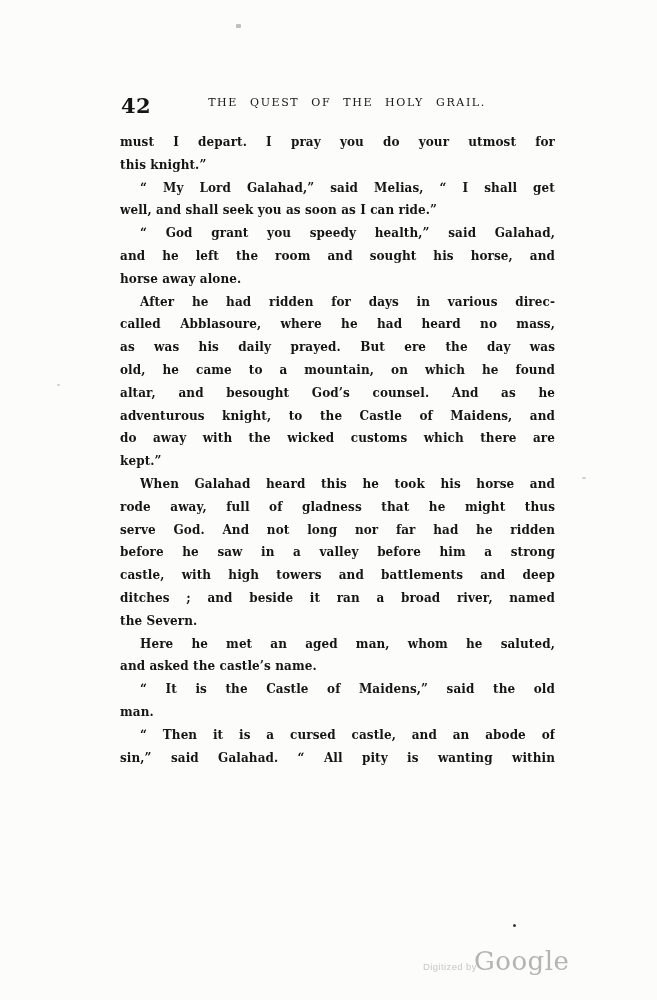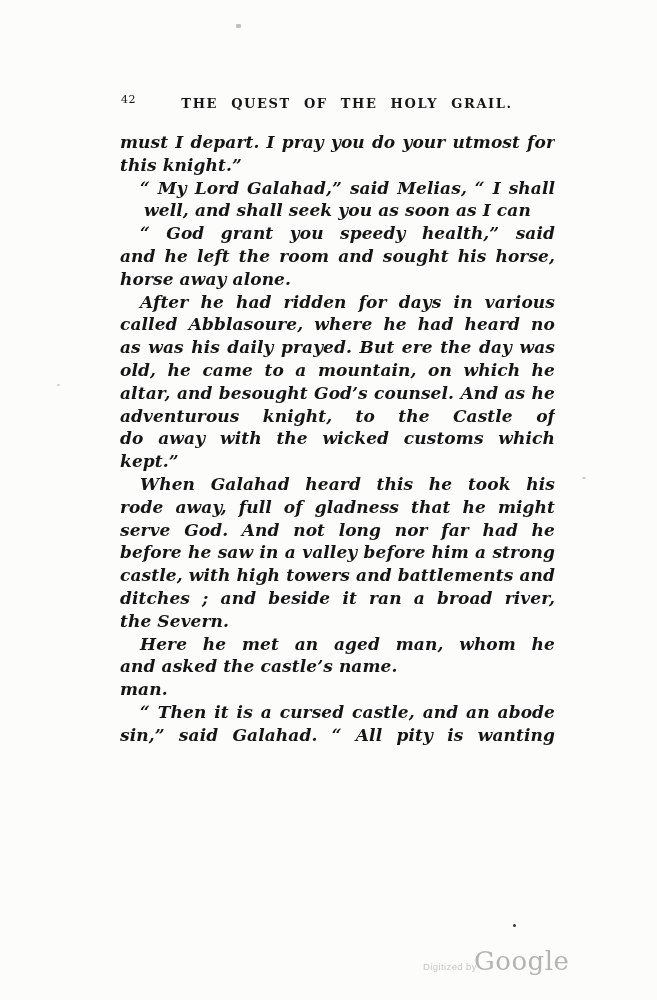--- a/index.html
+++ b/index.html
@@ -25,52 +25,51 @@
     top: 93px;
     left: 0;
     width: 657px;
     height: 22px;
     color: var(--ink, #151515);
   }
   .page-number {
     position: absolute;
     left: 121px;
     top: 0;
-    font-size: 11px;
-    font-weight: 400;
+    font-size: 21px;
+    font-weight: 700;
     letter-spacing: 0.5px;
   }
   .running-title {
     position: absolute;
     left: 347px;
     top: 3px;
     transform: translateX(-50%);
-    font-size: 13px;
-    font-weight: 700;
+    font-size: 11px;
+    font-weight: 400;
     letter-spacing: 1.6px;
     word-spacing: 7px;
     white-space: nowrap;
   }
   
   .text-block {
     position: absolute;
     left: 120px;
     top: 131px;
     width: 435px;
     color: var(--ink, #151515);
   }
   .line {
     height: 22.8px;
     line-height: 22.8px;
-    font-size: 17px;
+    font-size: 12px;
     font-weight: 700;
     letter-spacing: 0.1px;
     white-space: normal;
     overflow: hidden;
-    font-style: italic;
   }
   .line.just {
     text-align: justify;
     text-align-last: justify;
     text-justify: inter-word;
   }
   .line.end {
     text-align: center;
     text-align-last: left;
   }
@@ -143,20 +142,21 @@
       <div class="line end">kept.”</div>
       <div class="line just indent">When Galahad heard this he took his horse and</div>
       <div class="line just">rode away, full of gladness that he might thus</div>
       <div class="line just">serve God.  And not long nor far had he ridden</div>
       <div class="line just">before he saw in a valley before him a strong</div>
       <div class="line just">castle, with high towers and battlements and deep</div>
       <div class="line just">ditches ; and beside it ran a broad river, named</div>
       <div class="line end">the Severn.</div>
       <div class="line just indent">Here he met an aged man, whom he saluted,</div>
       <div class="line end">and asked the castle’s name.</div>
+      <div class="line just indent">“ It is the Castle of Maidens,” said the old</div>
       <div class="line end">man.</div>
       <div class="line just indent">“ Then it is a cursed castle, and an abode of</div>
       <div class="line just">sin,” said Galahad.  “ All pity is wanting within</div>
     </div>
 
   <span class="speck speck-1"></span>
   <span class="speck speck-2"></span>
   <span class="speck speck-3"></span>
   <span class="speck speck-4"></span>
 

